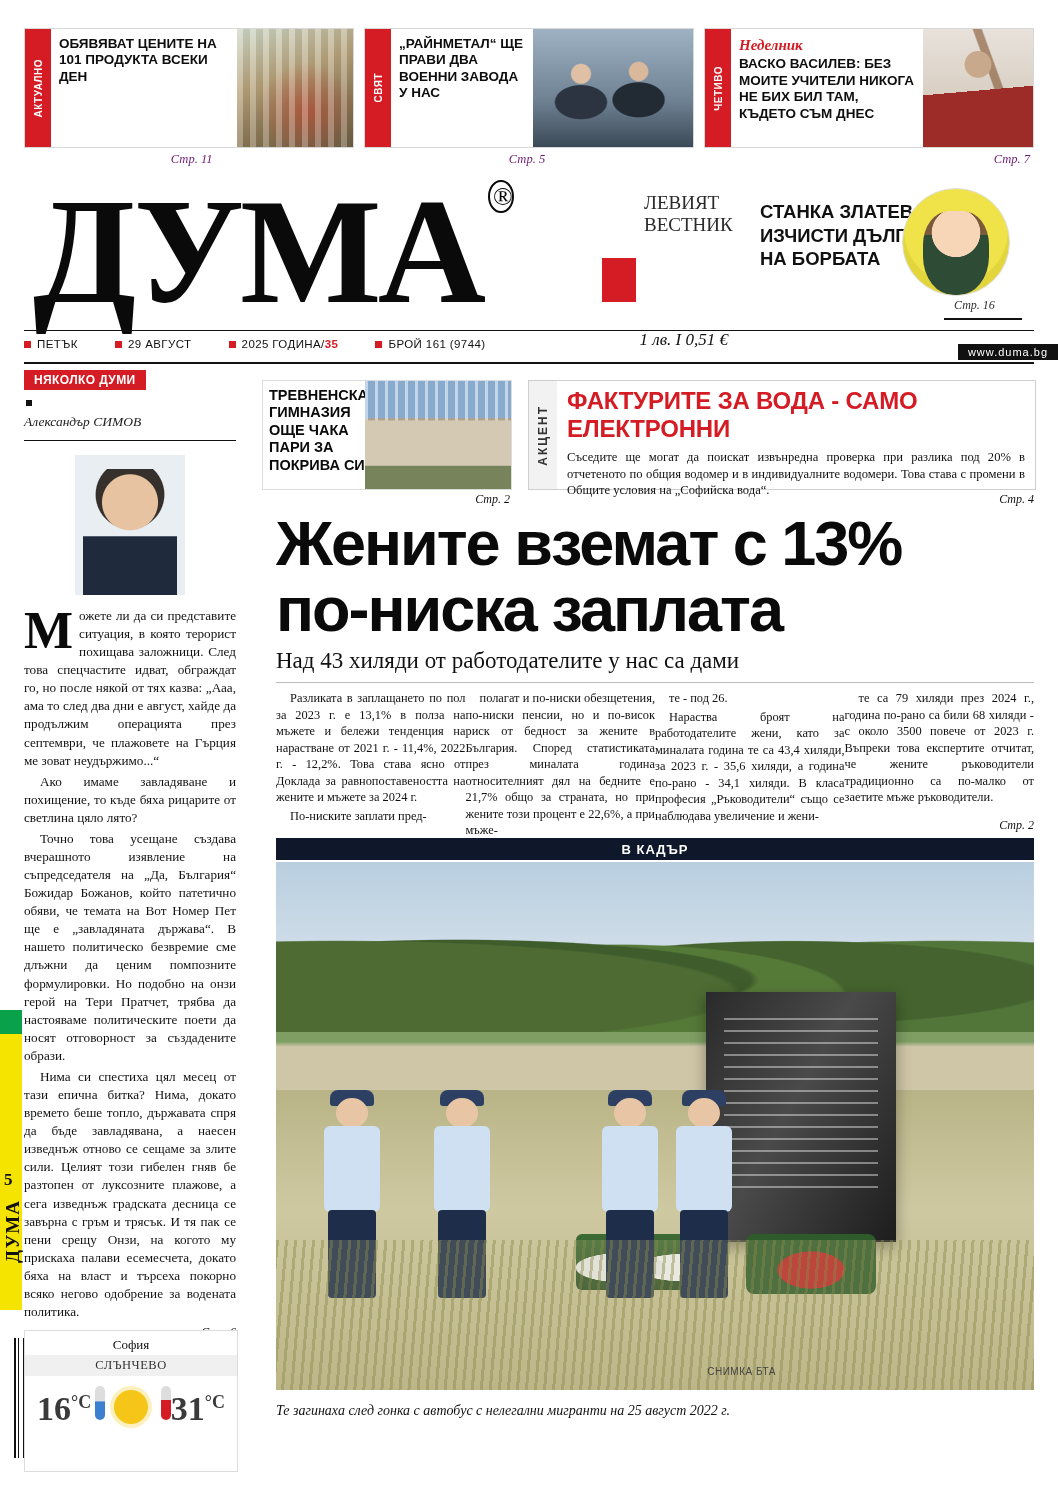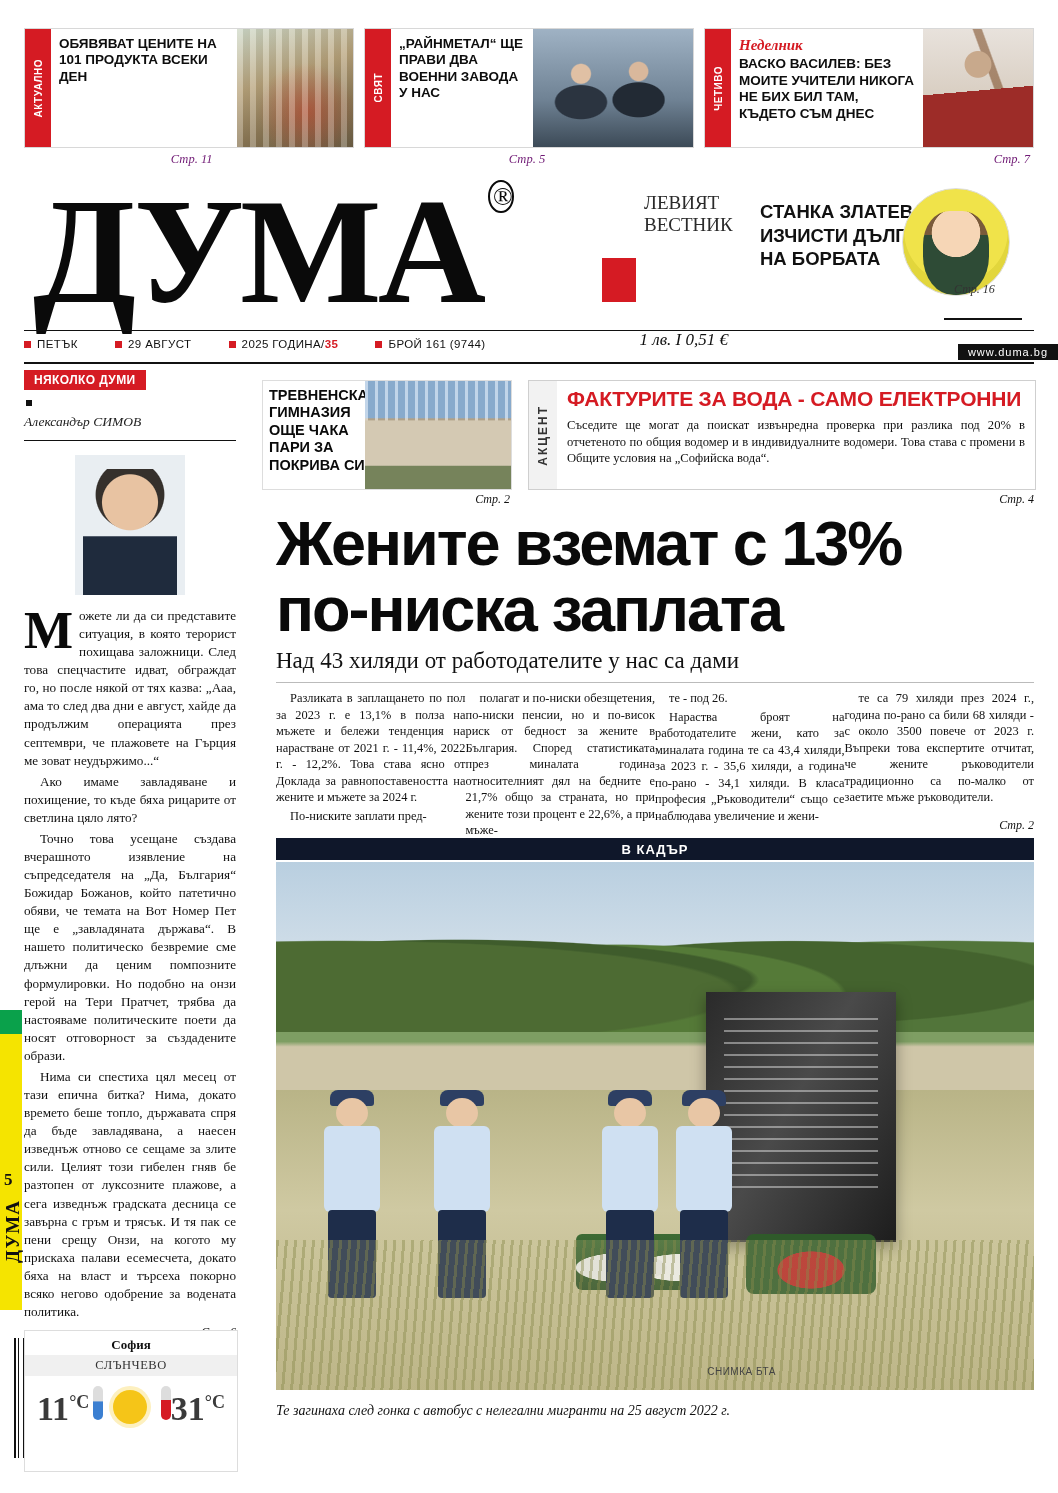--- a/index.html
+++ b/index.html
@@ -95,21 +95,21 @@
   .portrait{
     position:absolute;left:878px;top:16px;width:106px;height:106px;border-radius:50%;
     background:radial-gradient(circle at 50% 40%,#f0e34a 0 62%,#e2d63c 63% 100%);
     overflow:hidden;border:1px solid #ddd;
   }
   .portrait::after{
     content:"";position:absolute;left:20px;top:22px;width:66px;height:84px;border-radius:40% 40% 46% 46%;
     background:radial-gradient(circle at 50% 26%,#f6d6b6 0 34%,transparent 35%),
                linear-gradient(180deg,#7a5a3a 0 28%,#2e4b36 29% 100%);
   }
-  .portrait-ref{position:absolute;left:930px;top:110px;font-style:italic;font-size:12px;color:#333;}
+  .portrait-ref{position:absolute;left:930px;top:126px;font-style:italic;font-size:12px;color:#333;}
   .portrait-rule{position:absolute;left:920px;top:146px;width:78px;height:2px;background:#111;}
 
   .md-rule{position:absolute;left:24px;top:330px;width:1010px;height:1px;background:#111;}
   .md-rule2{position:absolute;left:24px;top:362px;width:1010px;height:2px;background:#111;}
   .meta{
     position:absolute;left:24px;top:338px;width:1010px;height:20px;
     font-family:"Liberation Sans",sans-serif;font-size:11.5px;color:#111;
   }
   .meta .sq{display:inline-block;width:7px;height:7px;background:#d51b23;margin-right:6px;}
   .meta span.item{margin-right:34px;letter-spacing:.4px;}
@@ -150,21 +150,21 @@
   .body-text p{margin:0 0 3px 0;text-indent:16px;}
   .body-text p.first{text-indent:0;}
   .dropcap{
     float:left;font-family:"Liberation Serif",serif;font-weight:bold;
     font-size:52px;line-height:40px;padding:4px 6px 0 0;color:#0a0a0a;
   }
   .str6{text-align:right;font-style:italic;font-size:12px;margin-top:2px;}
 
   
   .weather{position:absolute;left:24px;top:1330px;width:212px;height:140px;border:1px solid #ddd;background:#fff;}
-  .weather .city{text-align:center;font-weight:bold;font-size:13px;padding:6px 0 2px;font-family:"Liberation Serif",serif;}
+  .weather .city{text-align:center;font-weight:normal;font-size:13px;padding:6px 0 2px;font-family:"Liberation Serif",serif;}
   .weather .cond{text-align:center;font-size:12.5px;background:#f0f0f0;padding:3px 0;color:#333;letter-spacing:.5px;}
   .weather .temps{display:flex;align-items:center;justify-content:space-between;padding:10px 12px 0 12px;}
   .weather .t{font-size:34px;font-weight:bold;color:#3a3a3a;font-family:"Liberation Serif",serif;}
   .weather .t .deg{font-size:18px;vertical-align:super;}
   .sun{width:34px;height:34px;border-radius:50%;background:#f5c518;box-shadow:0 0 0 4px #fdf0bf;}
   .thermo{width:10px;height:34px;border-radius:5px;background:linear-gradient(180deg,#ddd 0 45%,#3b7fd1 46% 100%);display:inline-block;margin-left:4px;}
   .thermo.red{background:linear-gradient(180deg,#ddd 0 40%,#d51b23 41% 100%);}
 
   
   .barcode{position:absolute;left:14px;top:1338px;width:28px;height:120px;
@@ -188,21 +188,21 @@
     font-family:"Liberation Sans",sans-serif;font-weight:bold;font-size:14.5px;line-height:1.2;
     text-transform:uppercase;color:#0a0a0a;}
   .trevna-ref{position:absolute;left:262px;top:492px;width:248px;text-align:right;font-style:italic;font-size:12px;}
 
   .akcent{position:absolute;left:528px;top:380px;width:506px;height:108px;border:1px solid #cfcfcf;background:#fff;display:flex;}
   .akcent .side{width:28px;background:#f2f2f2;display:flex;align-items:center;justify-content:center;}
   .akcent .side span{writing-mode:vertical-rl;transform:rotate(180deg);
     font-family:"Liberation Sans",sans-serif;font-weight:bold;font-size:12px;letter-spacing:2px;color:#333;}
   .akcent .body{flex:1;padding:6px 10px;}
   .akcent h3{margin:0 0 6px 0;font-family:"Liberation Sans",sans-serif;font-weight:bold;
-    font-size:21px;color:#d51b23;text-transform:uppercase;letter-spacing:-.2px;}
+    font-size:24px;color:#d51b23;text-transform:uppercase;letter-spacing:-.2px;}
   .akcent p{margin:0;font-size:12.6px;line-height:1.33;text-align:justify;color:#111;}
   .akcent-ref{position:absolute;left:528px;top:492px;width:506px;text-align:right;font-style:italic;font-size:12px;}
 
   
   .main-head{
     position:absolute;left:276px;top:510px;width:758px;
     font-family:"Liberation Sans",sans-serif;font-weight:bold;
     font-size:63px;line-height:1.05;letter-spacing:-2px;color:#0a0a0a;
   }
   .sub-head{
@@ -350,21 +350,21 @@
     <div class="num">5</div>
     <div class="dm">ДУМА</div>
   </div>
   <div class="side-green"></div>
   <div class="barcode"></div>
 
   <div class="weather">
     <div class="city">София</div>
     <div class="cond">СЛЪНЧЕВО</div>
     <div class="temps">
-      <div class="t"><span>11</span><span class="deg">°C</span><span class="thermo"></span></div>
+      <div class="t"><span>16</span><span class="deg">°C</span><span class="thermo"></span></div>
       <div class="sun"></div>
       <div class="t"><span class="thermo red"></span><span>31</span><span class="deg">°C</span></div>
     </div>
   </div>
 
   <div class="trevna">
     <div class="txt">ТРЕВНЕНСКАТА ГИМНАЗИЯ ОЩЕ ЧАКА ПАРИ ЗА ПОКРИВА СИ</div>
     <div class="img"></div>
   </div>
   <div class="trevna-ref">Стр. 2</div>

